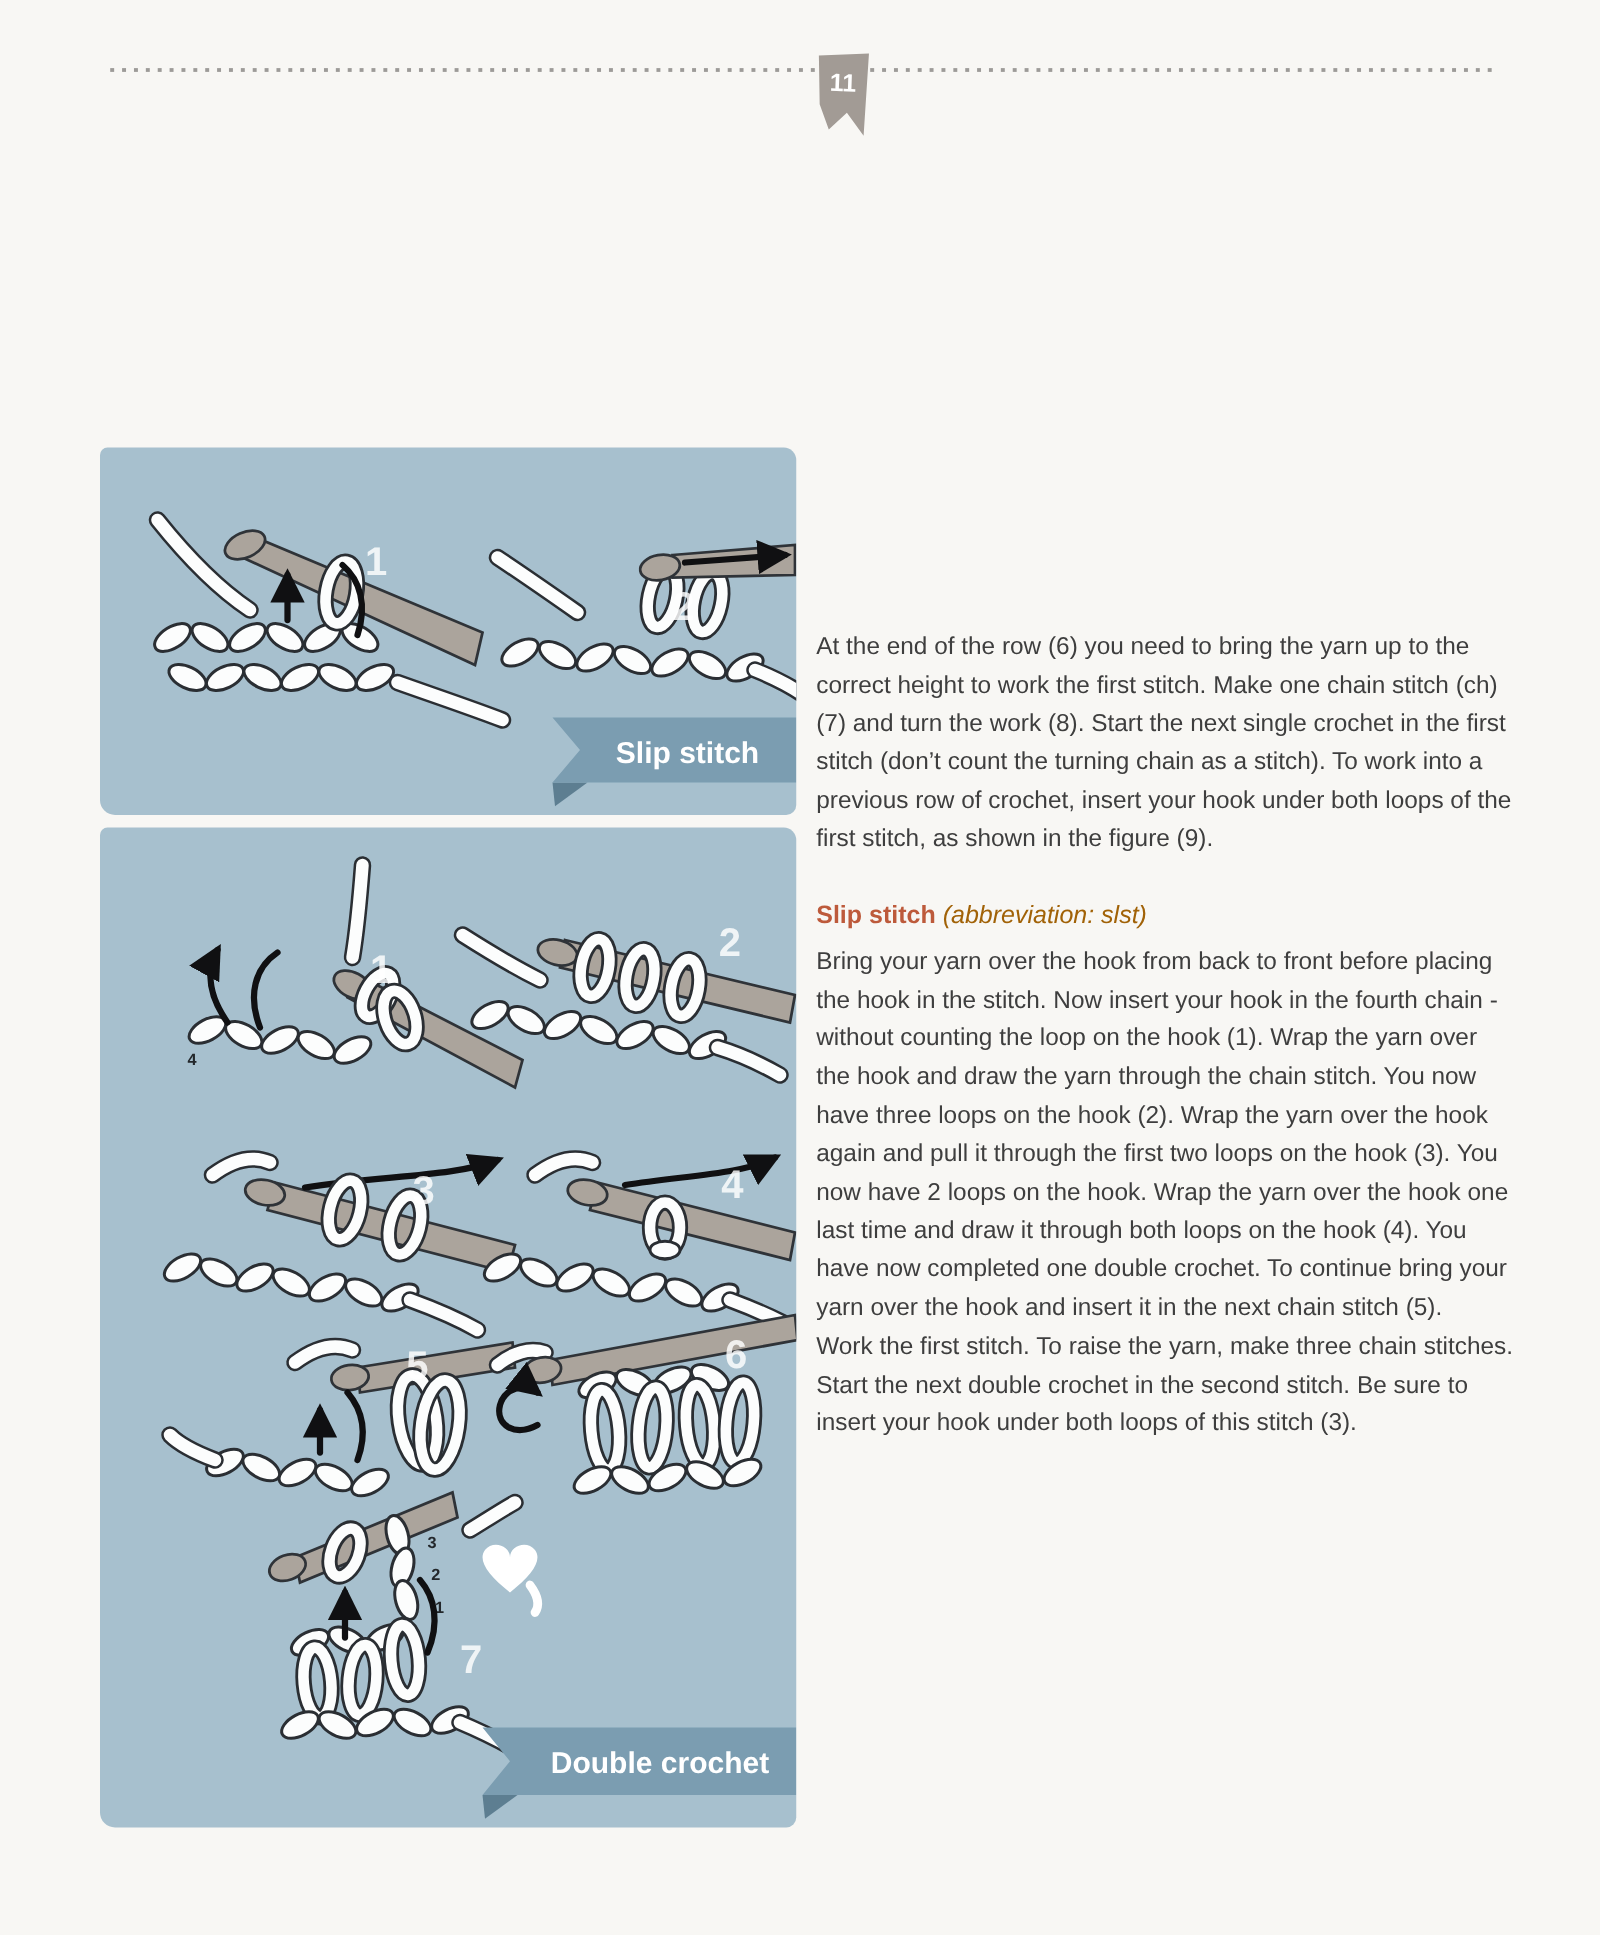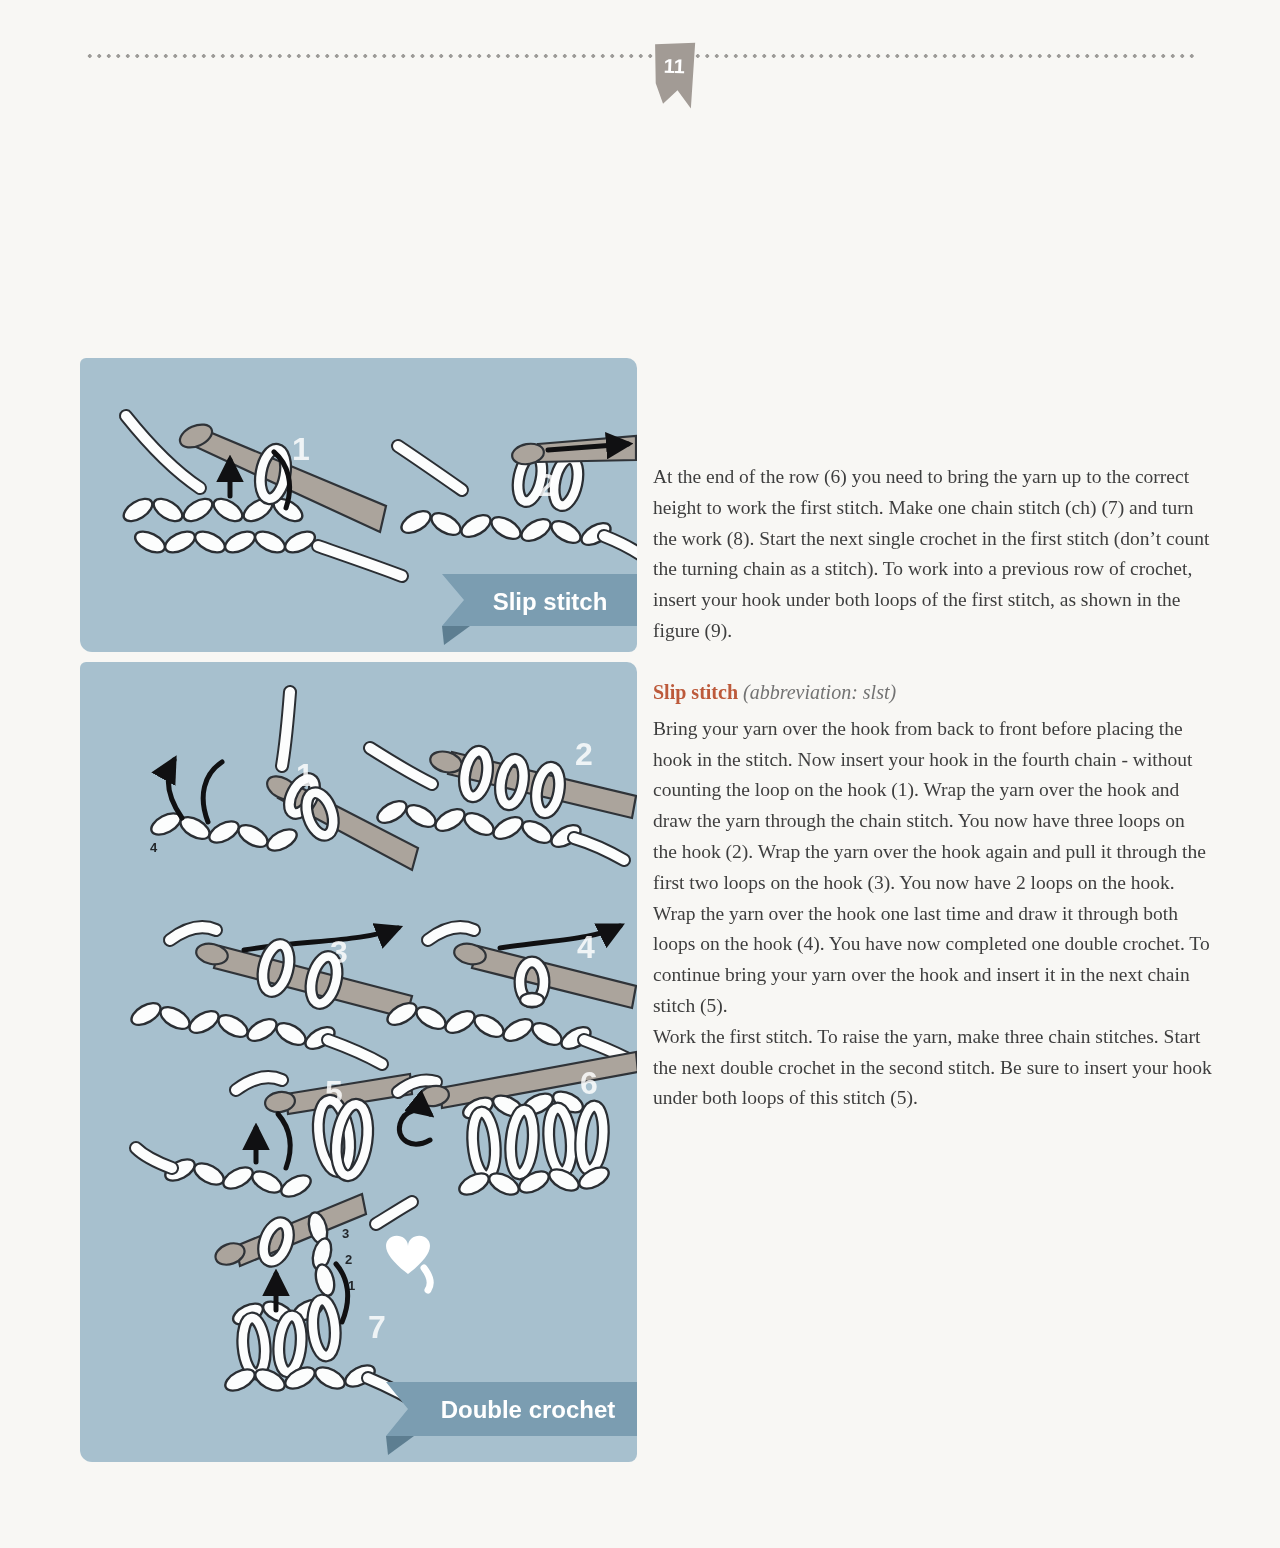--- a/index.html
+++ b/index.html
@@ -39,27 +39,27 @@
   .num { fill:rgba(255,255,255,0.82); font-weight:bold; font-size:32px;
          font-family:"Liberation Sans",sans-serif; }
   .sd  { fill:#23272b; font-weight:bold; font-size:13px;
          font-family:"Liberation Sans",sans-serif; }
   .banner-shape { fill:#7b9db1; }
   .banner-fold  { fill:#5d7e91; }
   .banner-text  { fill:#ffffff; font-weight:bold; font-size:24px;
                   font-family:"Liberation Sans",sans-serif; text-anchor:middle; }
 
   
-  .article { position:absolute; left:653px; top:462px; width:560px;
-             font-size:19.5px; line-height:30.8px;font-family:Liberation Serif, serif; }
+  .article { position:absolute; left:653px; top:502px; width:560px;
+             font-size:19.5px; line-height:30.8px; }
   .article p { margin:0; }
   .article p.gap { margin-bottom:30px; }
   .sec-head { margin:0 0 6px 0; font-size:20px; line-height:31px; font-weight:normal; }
   .sec-title { color:#bd5a3b; font-weight:bold; }
-  .sec-abbr  { color:#737373; font-style:italic; font-weight:normal; }
+  .sec-abbr  { color:#a16207; font-style:italic; font-weight:normal; }
 </style>
 </head>
 <body>
 
 <div class="dots"></div>
 
 <svg class="badge" viewBox="0 0 52 74">
   <g transform="rotate(2 26 34)">
     <polygon points="6,3 46,0 44,66 30,48 16,62 8,42" fill="#a29b95"></polygon>
     <text x="26" y="31" fill="#ffffff" font-size="20" font-weight="bold" text-anchor="middle">11</text>
@@ -388,14 +388,14 @@
     </g>
   </svg>
 </div>
 
 <div class="article">
   <p class="gap">At the end of the row (6) you need to bring the yarn up to the correct height to work the first stitch. Make one chain stitch (ch) (7) and turn the work (8). Start the next single crochet in the first stitch (don’t count the turning chain as a stitch). To work into a previous row of crochet, insert your hook under both loops of the first stitch, as shown in the figure (9).</p>
 
   <h3 class="sec-head"><span class="sec-title">Slip stitch</span> <span class="sec-abbr">(abbreviation: slst)</span></h3>
 
   <p>Bring your yarn over the hook from back to front before placing the hook in the stitch. Now insert your hook in the fourth chain - without counting the loop on the hook (1). Wrap the yarn over the hook and draw the yarn through the chain stitch. You now have three loops on the hook (2). Wrap the yarn over the hook again and pull it through the first two loops on the hook (3). You now have 2 loops on the hook. Wrap the yarn over the hook one last time and draw it through both loops on the hook (4). You have now completed one double crochet. To continue bring your yarn over the hook and insert it in the next chain stitch (5).</p>
-  <p>Work the first stitch. To raise the yarn, make three chain stitches. Start the next double crochet in the second stitch. Be sure to insert your hook under both loops of this stitch (5).</p>
+  <p>Work the first stitch. To raise the yarn, make three chain stitches. Start the next double crochet in the second stitch. Be sure to insert your hook under both loops of this stitch (3).</p>
 </div>
 
 </body></html>

